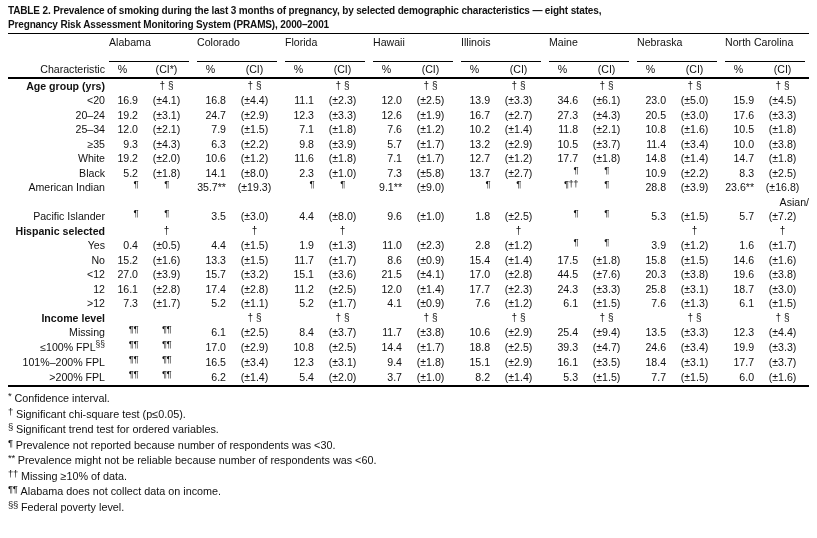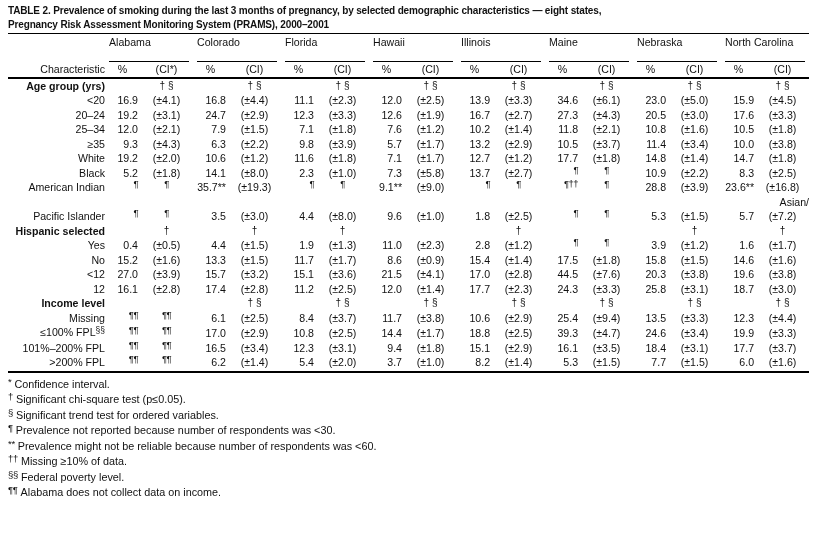--- a/index.html
+++ b/index.html
@@ -376,20 +376,39 @@
         <td class="pct">17.7</td>
         <td class="ci">(±2.3)</td>
         <td class="pct">24.3</td>
         <td class="ci">(±3.3)</td>
         <td class="pct">25.8</td>
         <td class="ci">(±3.1)</td>
         <td class="pct">18.7</td>
         <td class="ci">(±3.0)</td>
       </tr>
       <tr>
+        <td class="lbl ind1">&gt;12</td>
+        <td class="pct">7.3</td>
+        <td class="ci">(±1.7)</td>
+        <td class="pct">5.2</td>
+        <td class="ci">(±1.1)</td>
+        <td class="pct">5.2</td>
+        <td class="ci">(±1.7)</td>
+        <td class="pct">4.1</td>
+        <td class="ci">(±0.9)</td>
+        <td class="pct">7.6</td>
+        <td class="ci">(±1.2)</td>
+        <td class="pct">6.1</td>
+        <td class="ci">(±1.5)</td>
+        <td class="pct">7.6</td>
+        <td class="ci">(±1.3)</td>
+        <td class="pct">6.1</td>
+        <td class="ci">(±1.5)</td>
+      </tr>
+      <tr>
         <td class="lbl sec">Income level</td>
         <td class="pct"></td>
         <td class="ci secmk"></td>
         <td class="pct"></td>
         <td class="ci secmk">† §</td>
         <td class="pct"></td>
         <td class="ci secmk">† §</td>
         <td class="pct"></td>
         <td class="ci secmk">† §</td>
         <td class="pct"></td>
@@ -480,15 +499,15 @@
     </tbody>
 </table>
 
 <div class="footnotes" id="footnotes">
     <div class="fn"><span class="fnm">*</span>Confidence interval.</div>
     <div class="fn"><span class="fnm">†</span>Significant chi-square test (p≤0.05).</div>
     <div class="fn"><span class="fnm">§</span>Significant trend test for ordered variables.</div>
     <div class="fn"><span class="fnm">¶</span>Prevalence not reported because number of respondents was &lt;30.</div>
     <div class="fn"><span class="fnm">**</span>Prevalence might not be reliable because number of respondents was &lt;60.</div>
     <div class="fn"><span class="fnm">††</span>Missing ≥10% of data.</div>
+    <div class="fn"><span class="fnm">¶¶</span>Alabama does not collect data on income.</div>
     <div class="fn"><span class="fnm">§§</span>Federal poverty level.</div>
-    <div class="fn"><span class="fnm">¶¶</span>Alabama does not collect data on income.</div>
   </div>
 
 </body></html>

